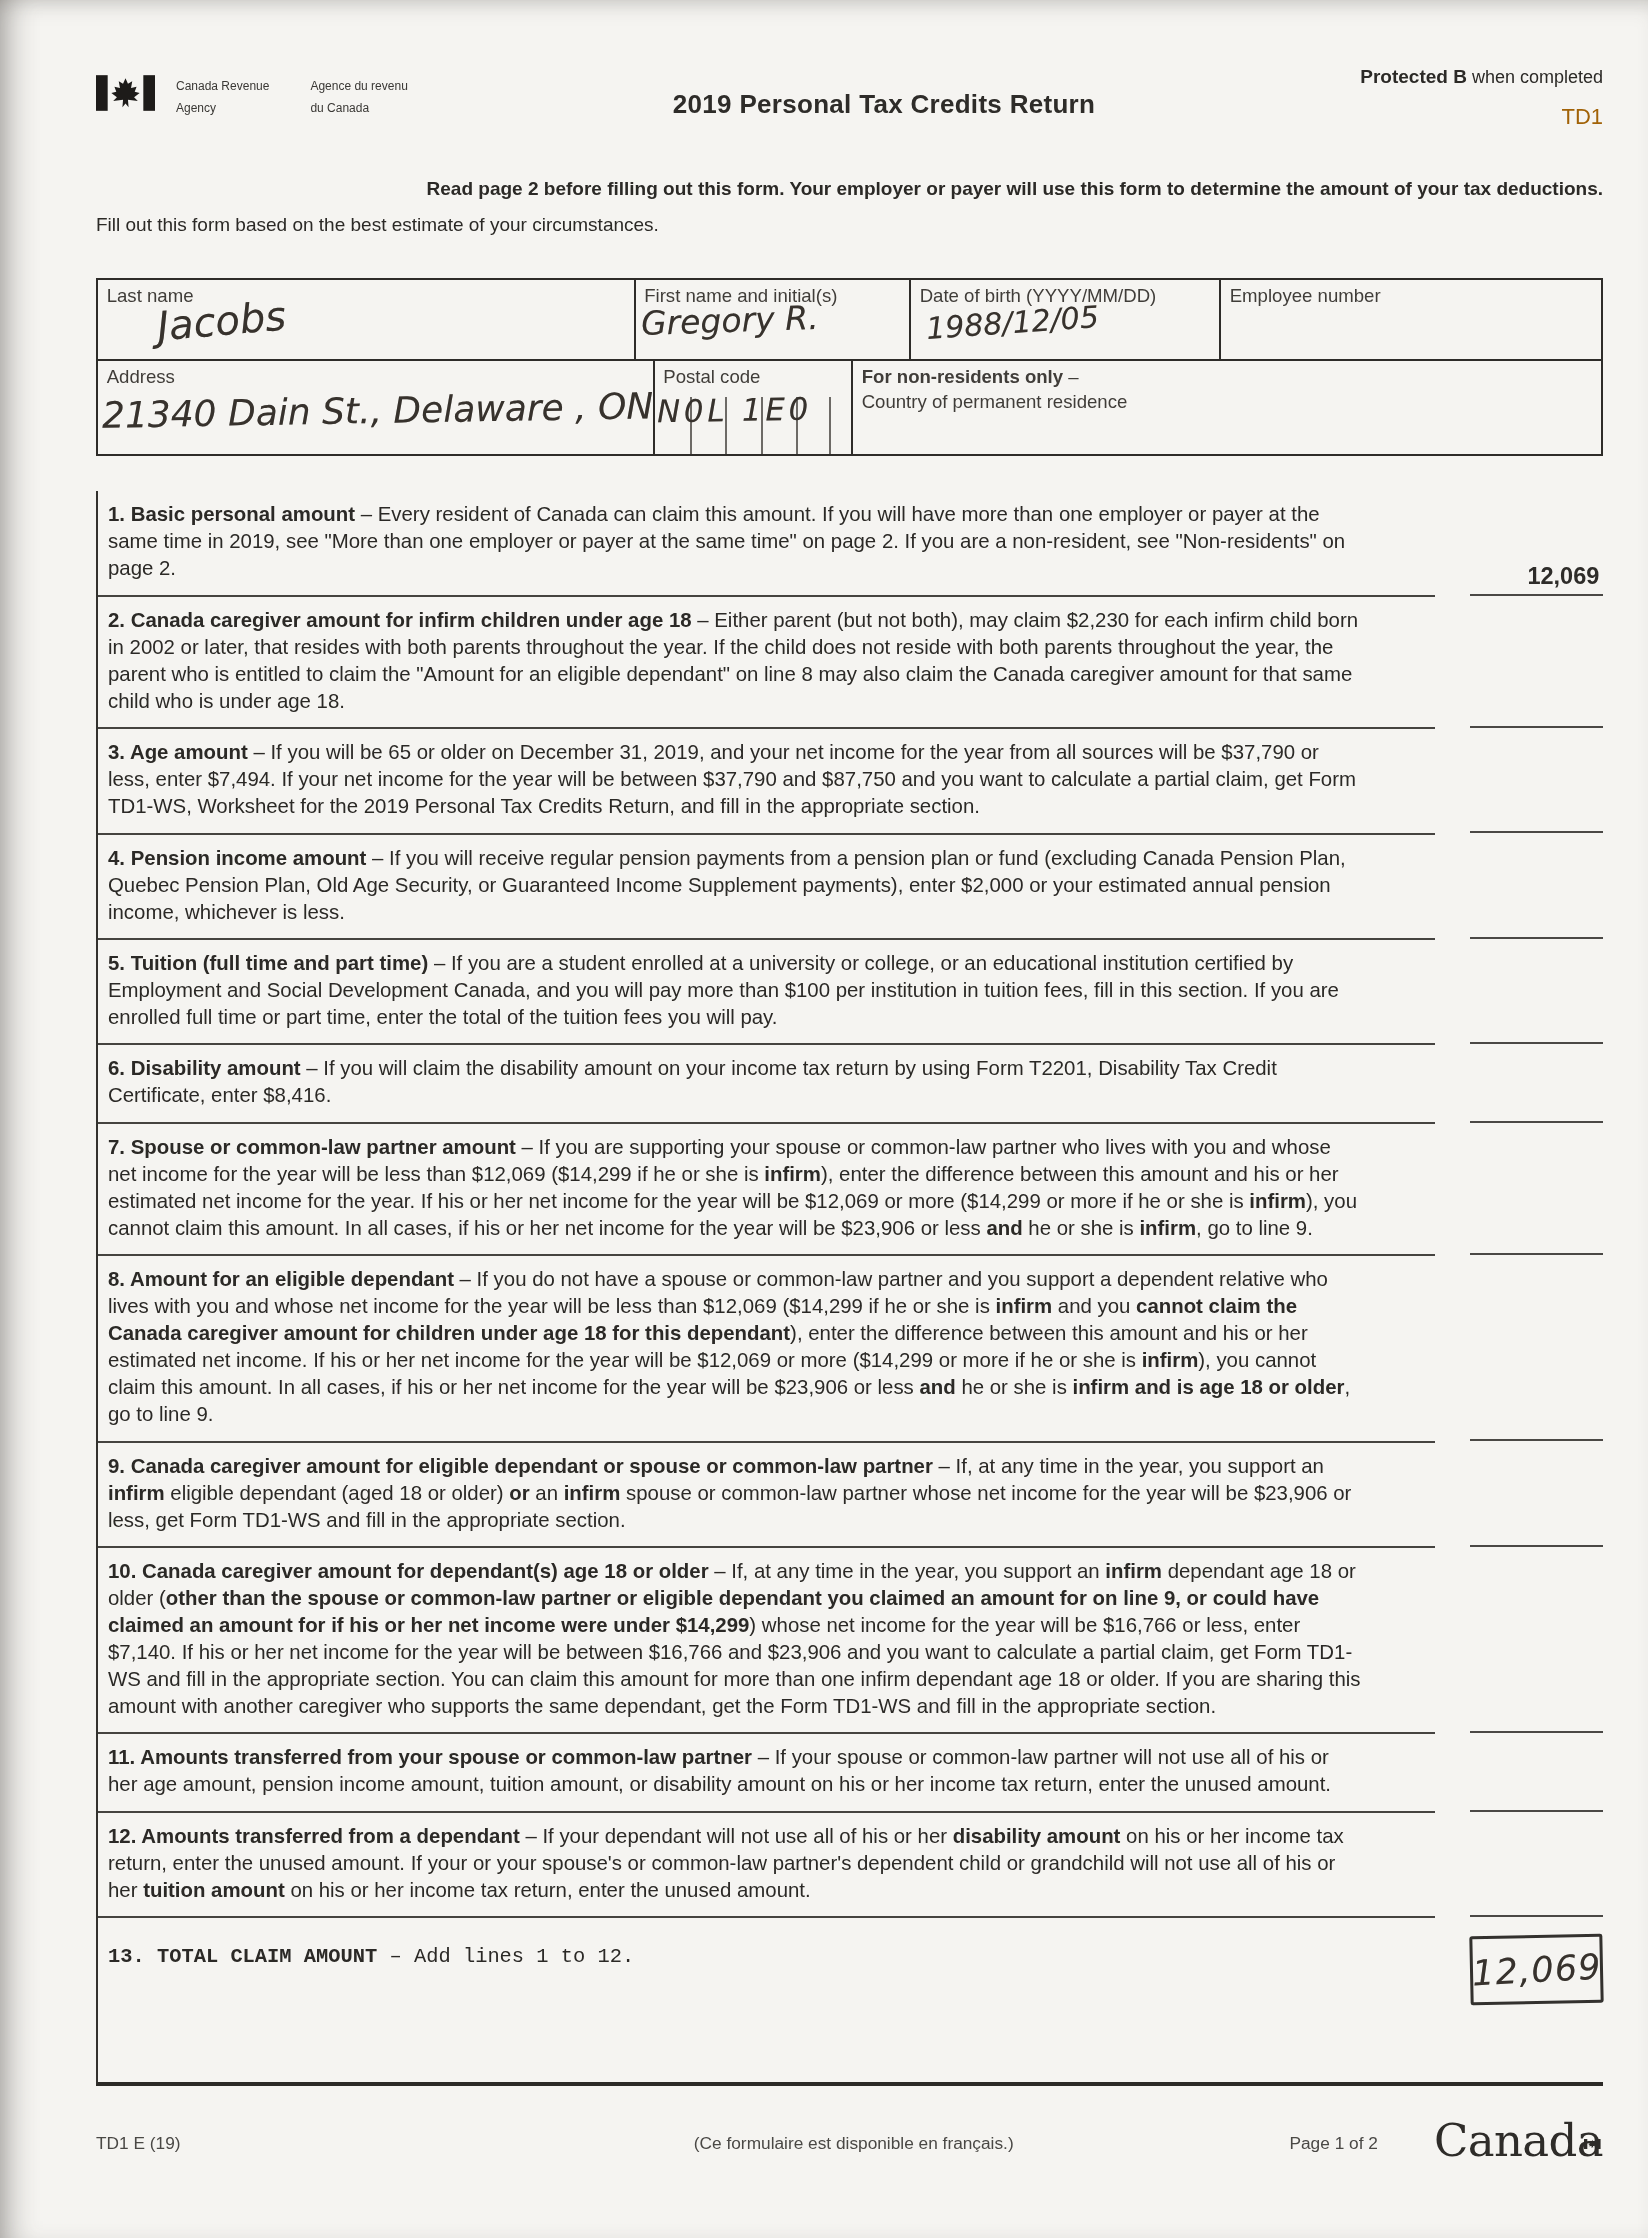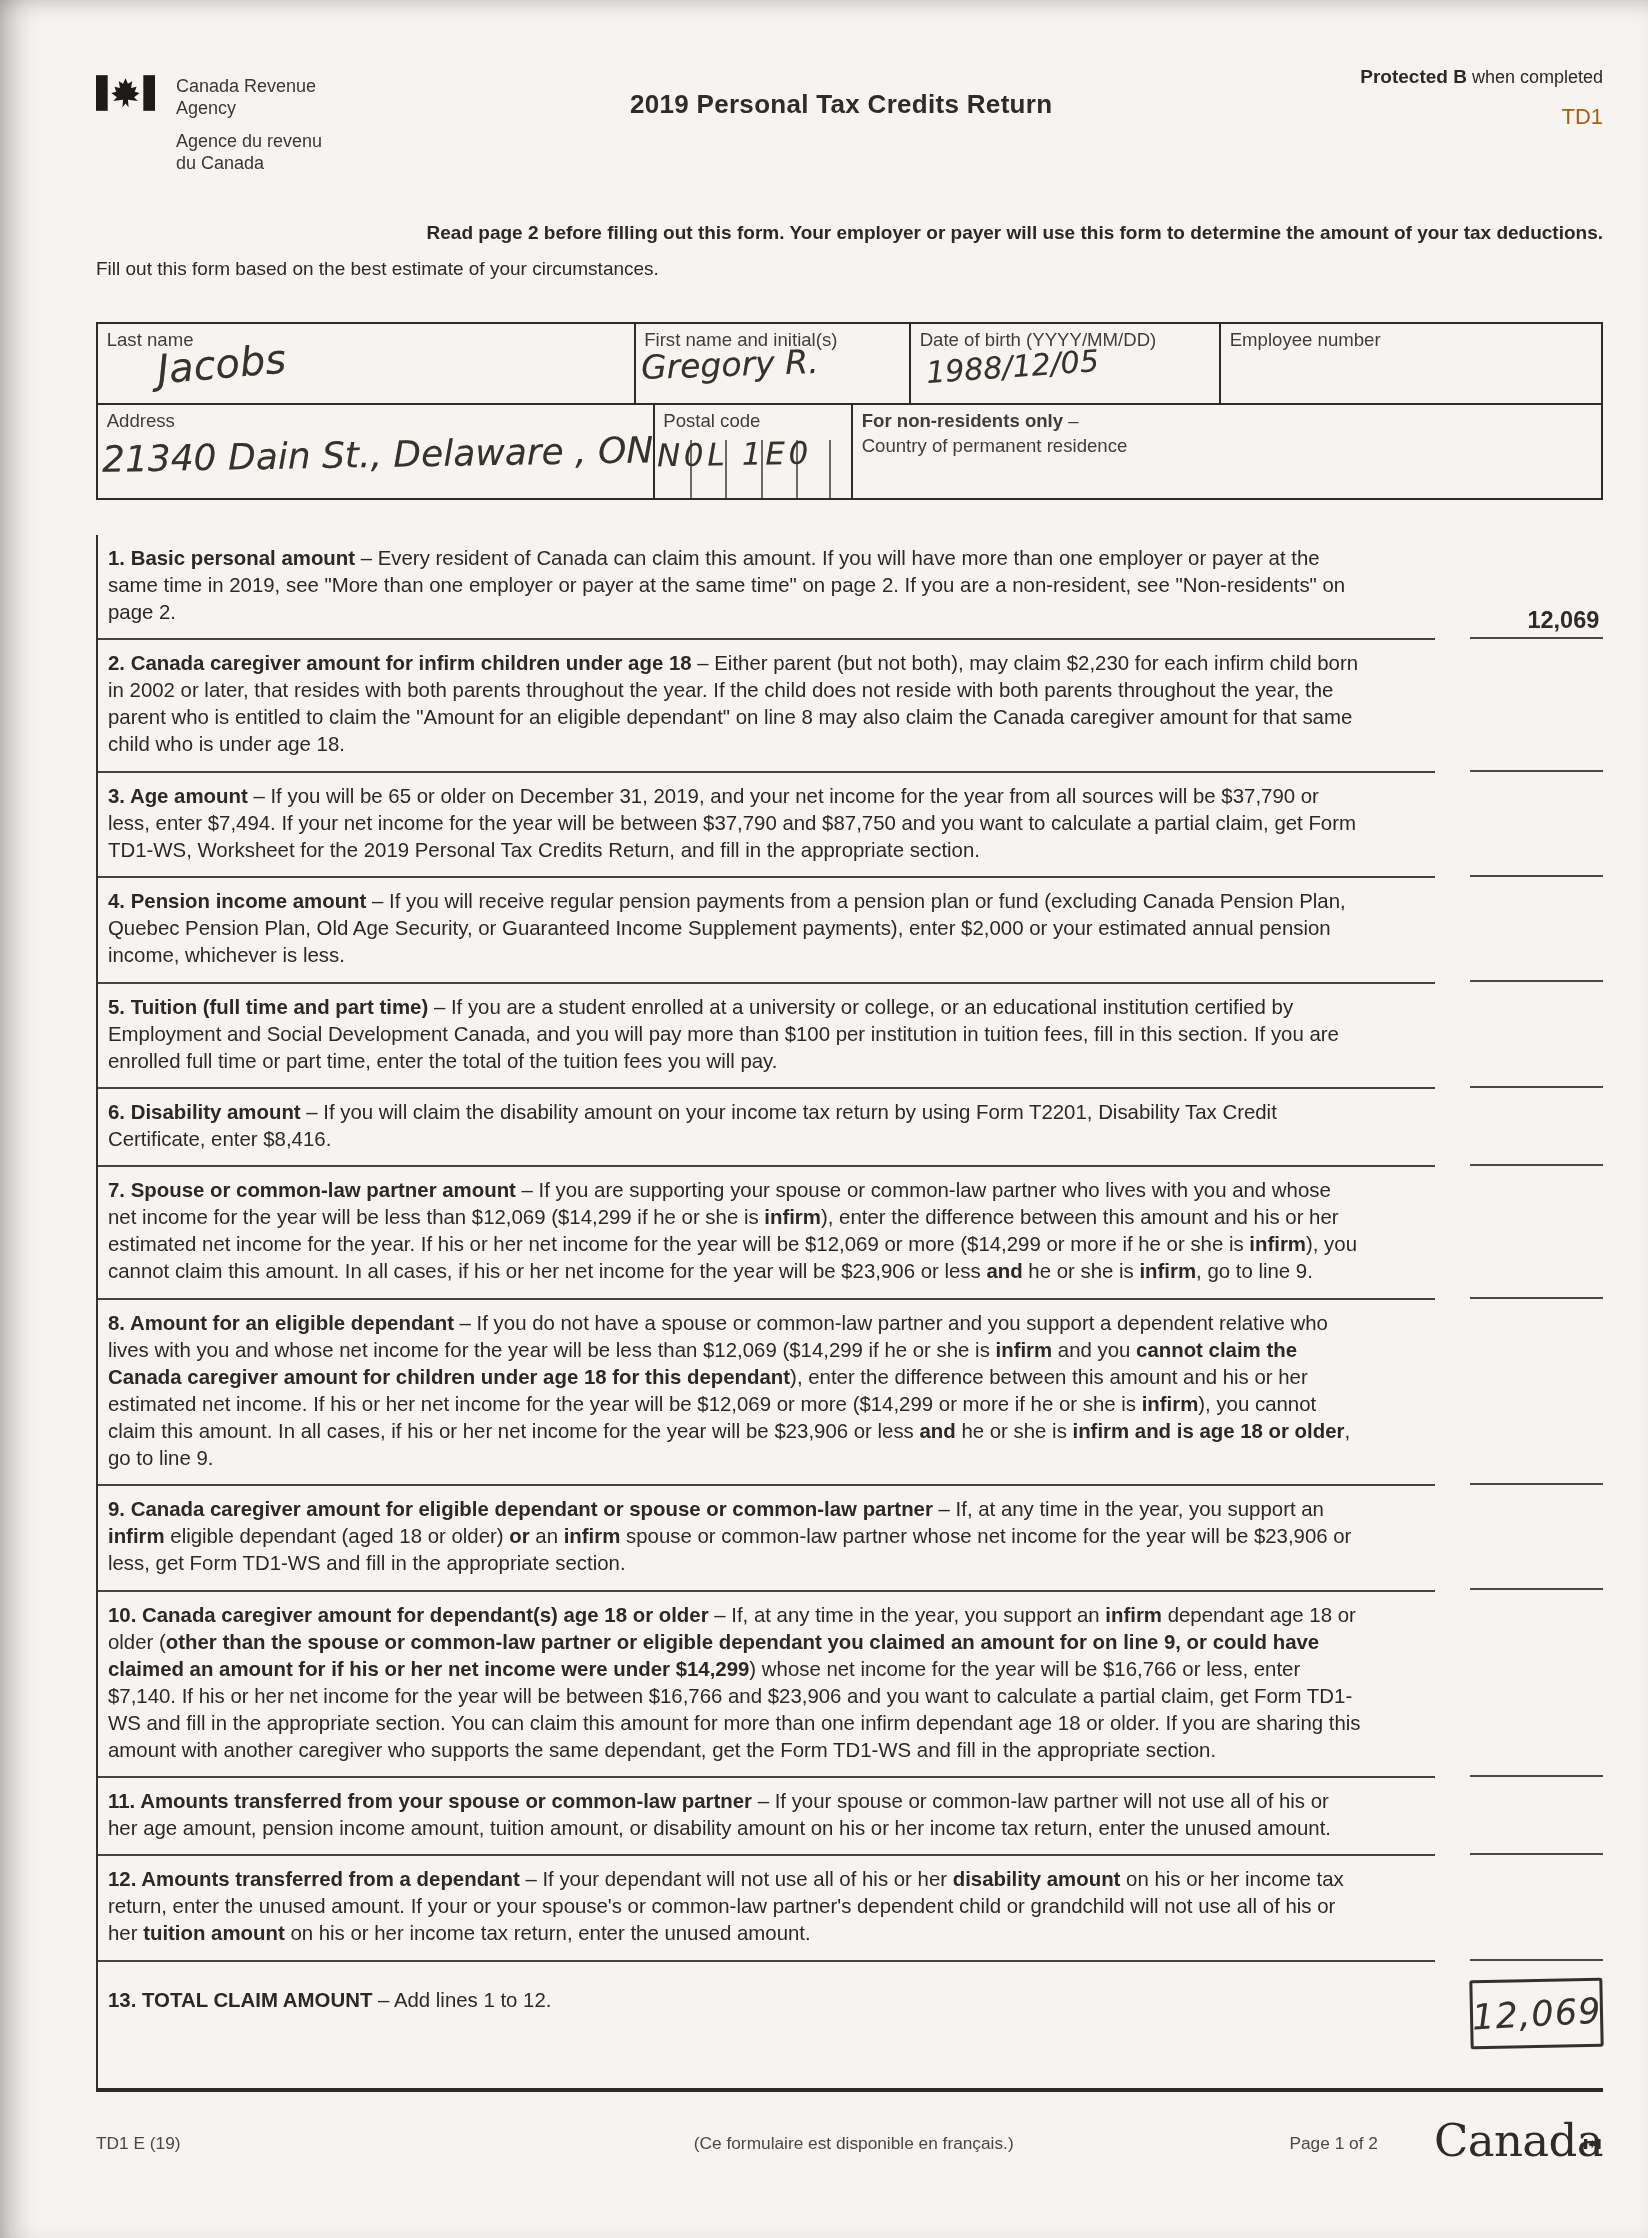--- a/index.html
+++ b/index.html
@@ -14,21 +14,21 @@
     width:1648px;height:2239px;
     background:#f5f4f1;
     box-sizing:border-box;
     padding:54px 45px 0 96px;
     display:flex;flex-direction:column;
     box-shadow:inset 25px 0 31px -18.6px rgba(60,55,50,.45), inset 0 15.5px 25px -15.5px rgba(60,55,50,.25);
   }
   
   .hdr{display:flex;align-items:flex-start;}
   .hdr-left{display:flex;gap:21px;align-items:flex-start;padding-top:21px;}
-  .agency{display:flex;gap:11px;font-size:18px;line-height:22px;color:#3a3835;flex-direction:column;}
+  .agency{display:flex;gap:41px;font-size:12px;line-height:22px;color:#3a3835;}
   .hdr-title{flex:1;text-align:center;padding-top:35px;font-size:26px;font-weight:bold;color:#2e2c29;letter-spacing:0.3px;}
   .hdr-right{text-align:right;padding-top:12.4px;font-size:18px;white-space:nowrap;}
   .hdr-right .prot b{font-size:19px;}
   .hdr-right .code{margin-top:16px;font-size:22px;color:#a16207;}
   .flag-svg{display:block;}
   
   .intro{margin-top:46px;font-size:19px;line-height:26px;}
   .intro .l1{font-weight:bold;text-align:right;}
   .intro .l2{margin-top:10px;}
   
@@ -70,21 +70,21 @@
     padding:10px 74px 12.4px 10px;
     border-bottom:2.5px solid #454340;
   }
   .sec:last-child .sec-txt{border-bottom:none;}
   .sec-amt{
     width:133px;flex:none;margin-left:35px;
     display:flex;flex-direction:column;justify-content:flex-end;align-items:stretch;
   }
   .amt-val{font-size:23.5px;font-weight:bold;text-align:right;padding:0 3.7px 3.7px 0;color:#2e2c29;}
   .amt-line{border-bottom:2.5px solid #4a4845;margin-bottom:1.2px;}
-  .sec-total .sec-txt{padding-top:25px;padding-bottom:74px;}
+  .sec-total .sec-txt{padding-top:25px;padding-bottom:112px;font-family:Liberation Mono, monospace;}
   .total-amt{justify-content:flex-start;padding-top:17.3px;}
   .total-box{
     border:3.1px solid #33312e;border-radius:2.5px;
     width:133px;height:69px;box-sizing:border-box;
     display:flex;align-items:center;justify-content:center;
     transform:rotate(-1.2deg);
     background:transparent;
   }
   
   .ftr{

